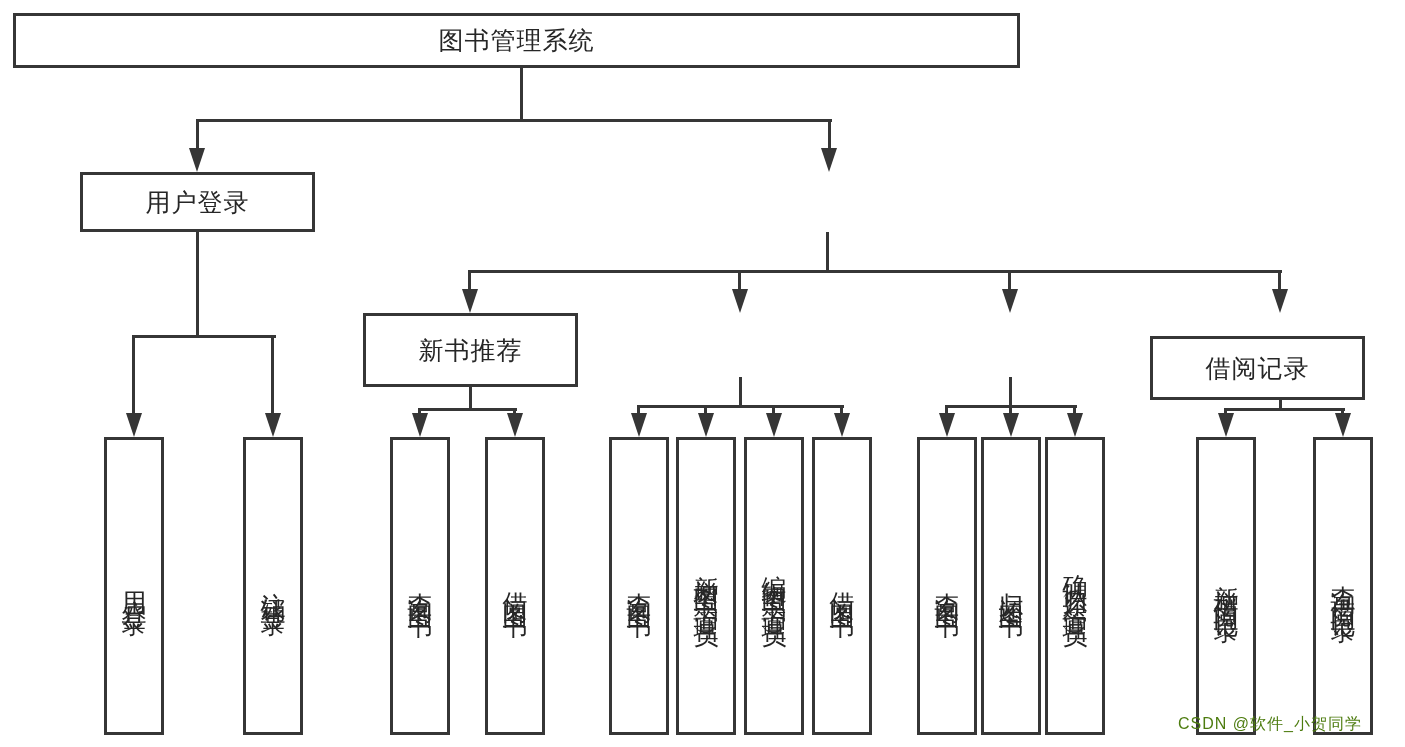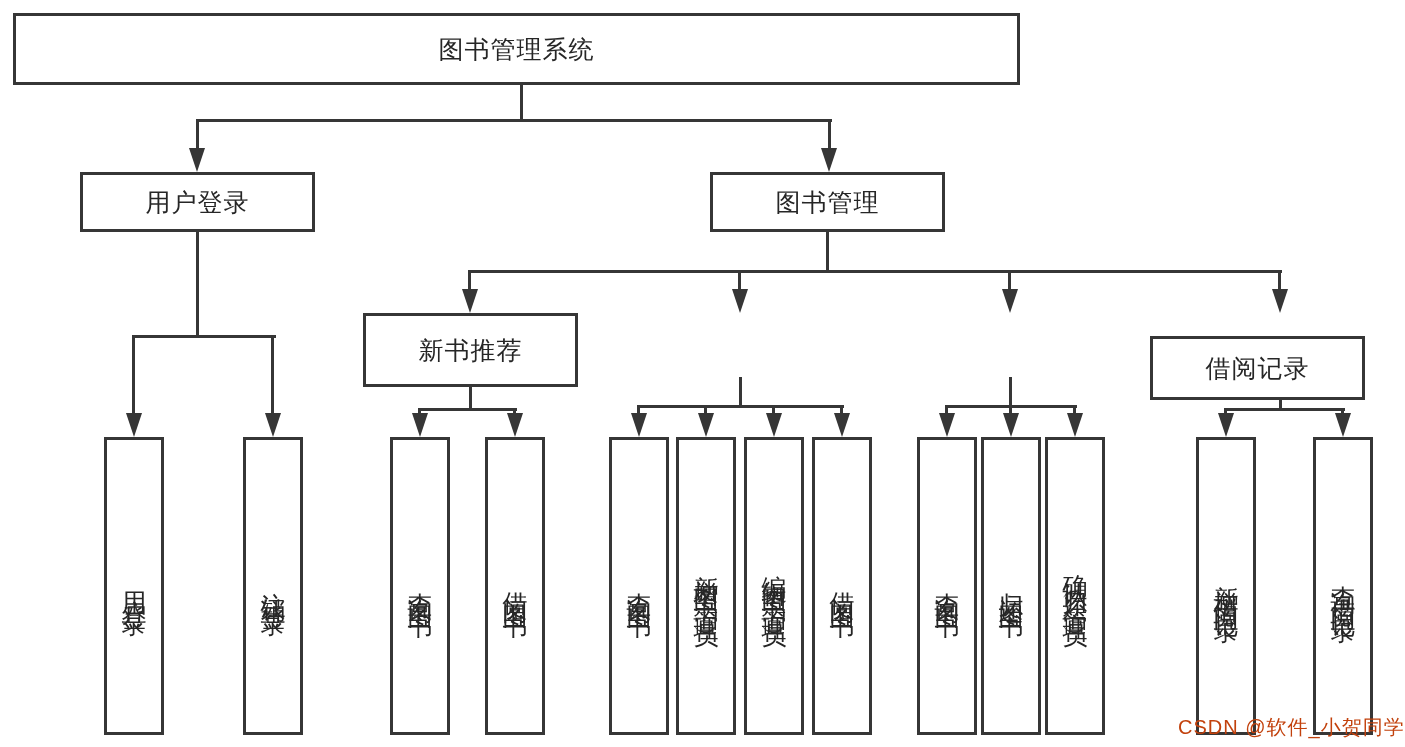--- a/index.html
+++ b/index.html
@@ -22,45 +22,42 @@
     font-size:25px;line-height:1;letter-spacing:7px;white-space:nowrap;
   }
   .hl{position:absolute;height:3px;background:#363636;z-index:1;}
   .vl{position:absolute;width:3px;background:#363636;z-index:1;}
   .ah{
     position:absolute;width:0;height:0;z-index:3;
     border-left:8px solid transparent;border-right:8px solid transparent;
     border-top:24px solid #363636;
   }
   .wm{
-    position:absolute;left:1178px;top:714px;font-size:20px;letter-spacing:1px;
-    color:#c2410c;z-index:9;white-space:nowrap;
+    position:absolute;left:1178px;top:714px;font-size:16px;letter-spacing:1px;
+    color:#4d7c0f;z-index:9;white-space:nowrap;
   }
 </style>
 </head>
 <body>
 
 <div class="stage">
 
-  <div class="box" style="left:13px;top:13px;width:1007px;height:72px;">
+  <div class="box" style="left:13px;top:13px;width:1007px;height:55px;">
     <span>图书管理系统</span>
   </div>
 
   <div class="vl" style="left:520px;top:68px;height:53px;"></div>
   <div class="hl" style="left:196px;top:119px;width:636px;"></div>
   <div class="vl" style="left:196px;top:119px;height:32px;"></div>
   <div class="ah" style="left:189px;top:148px;"></div>
   <div class="vl" style="left:828px;top:119px;height:32px;"></div>
   <div class="ah" style="left:821px;top:148px;"></div>
 
   <div class="box" style="left:80px;top:172px;width:235px;height:60px;">
     <span>用户登录</span>
-  </div>
-  <div class="box" style="left:710px;top:172px;width:235px;height:60px;">
-    <span>图书管理</span>
   </div>
 
   <div class="vl" style="left:196px;top:232px;height:106px;"></div>
   <div class="hl" style="left:132px;top:335px;width:144px;"></div>
   <div class="vl" style="left:132px;top:335px;height:80px;"></div>
   <div class="ah" style="left:126px;top:413px;"></div>
   <div class="vl" style="left:271px;top:335px;height:80px;"></div>
   <div class="ah" style="left:265px;top:413px;"></div>
 
   <div class="vl" style="left:826px;top:232px;height:41px;"></div>

